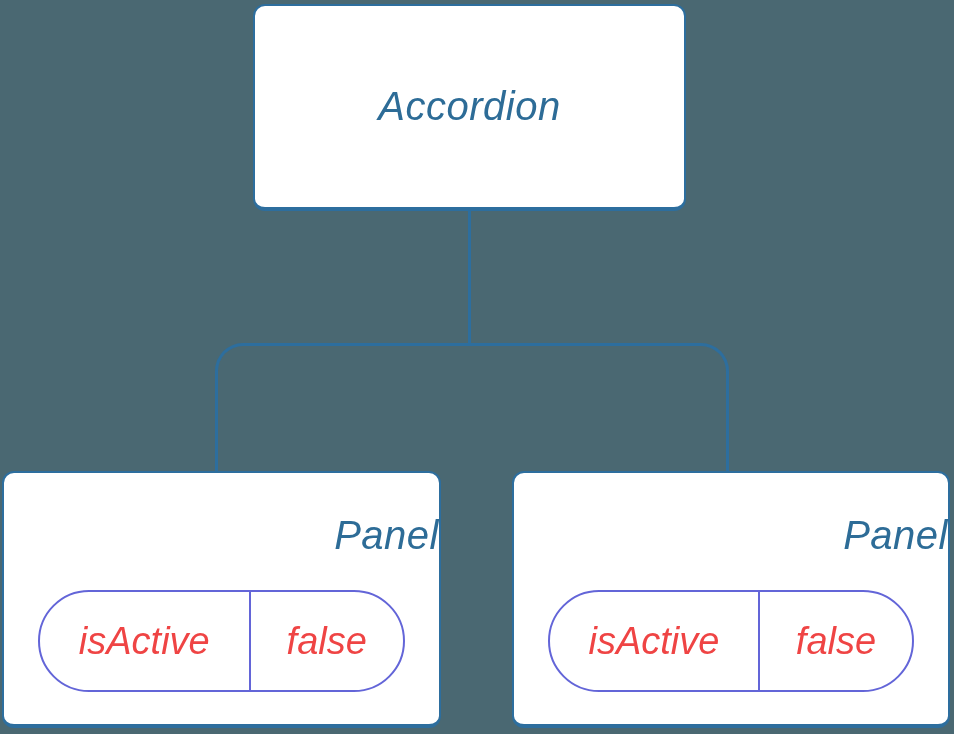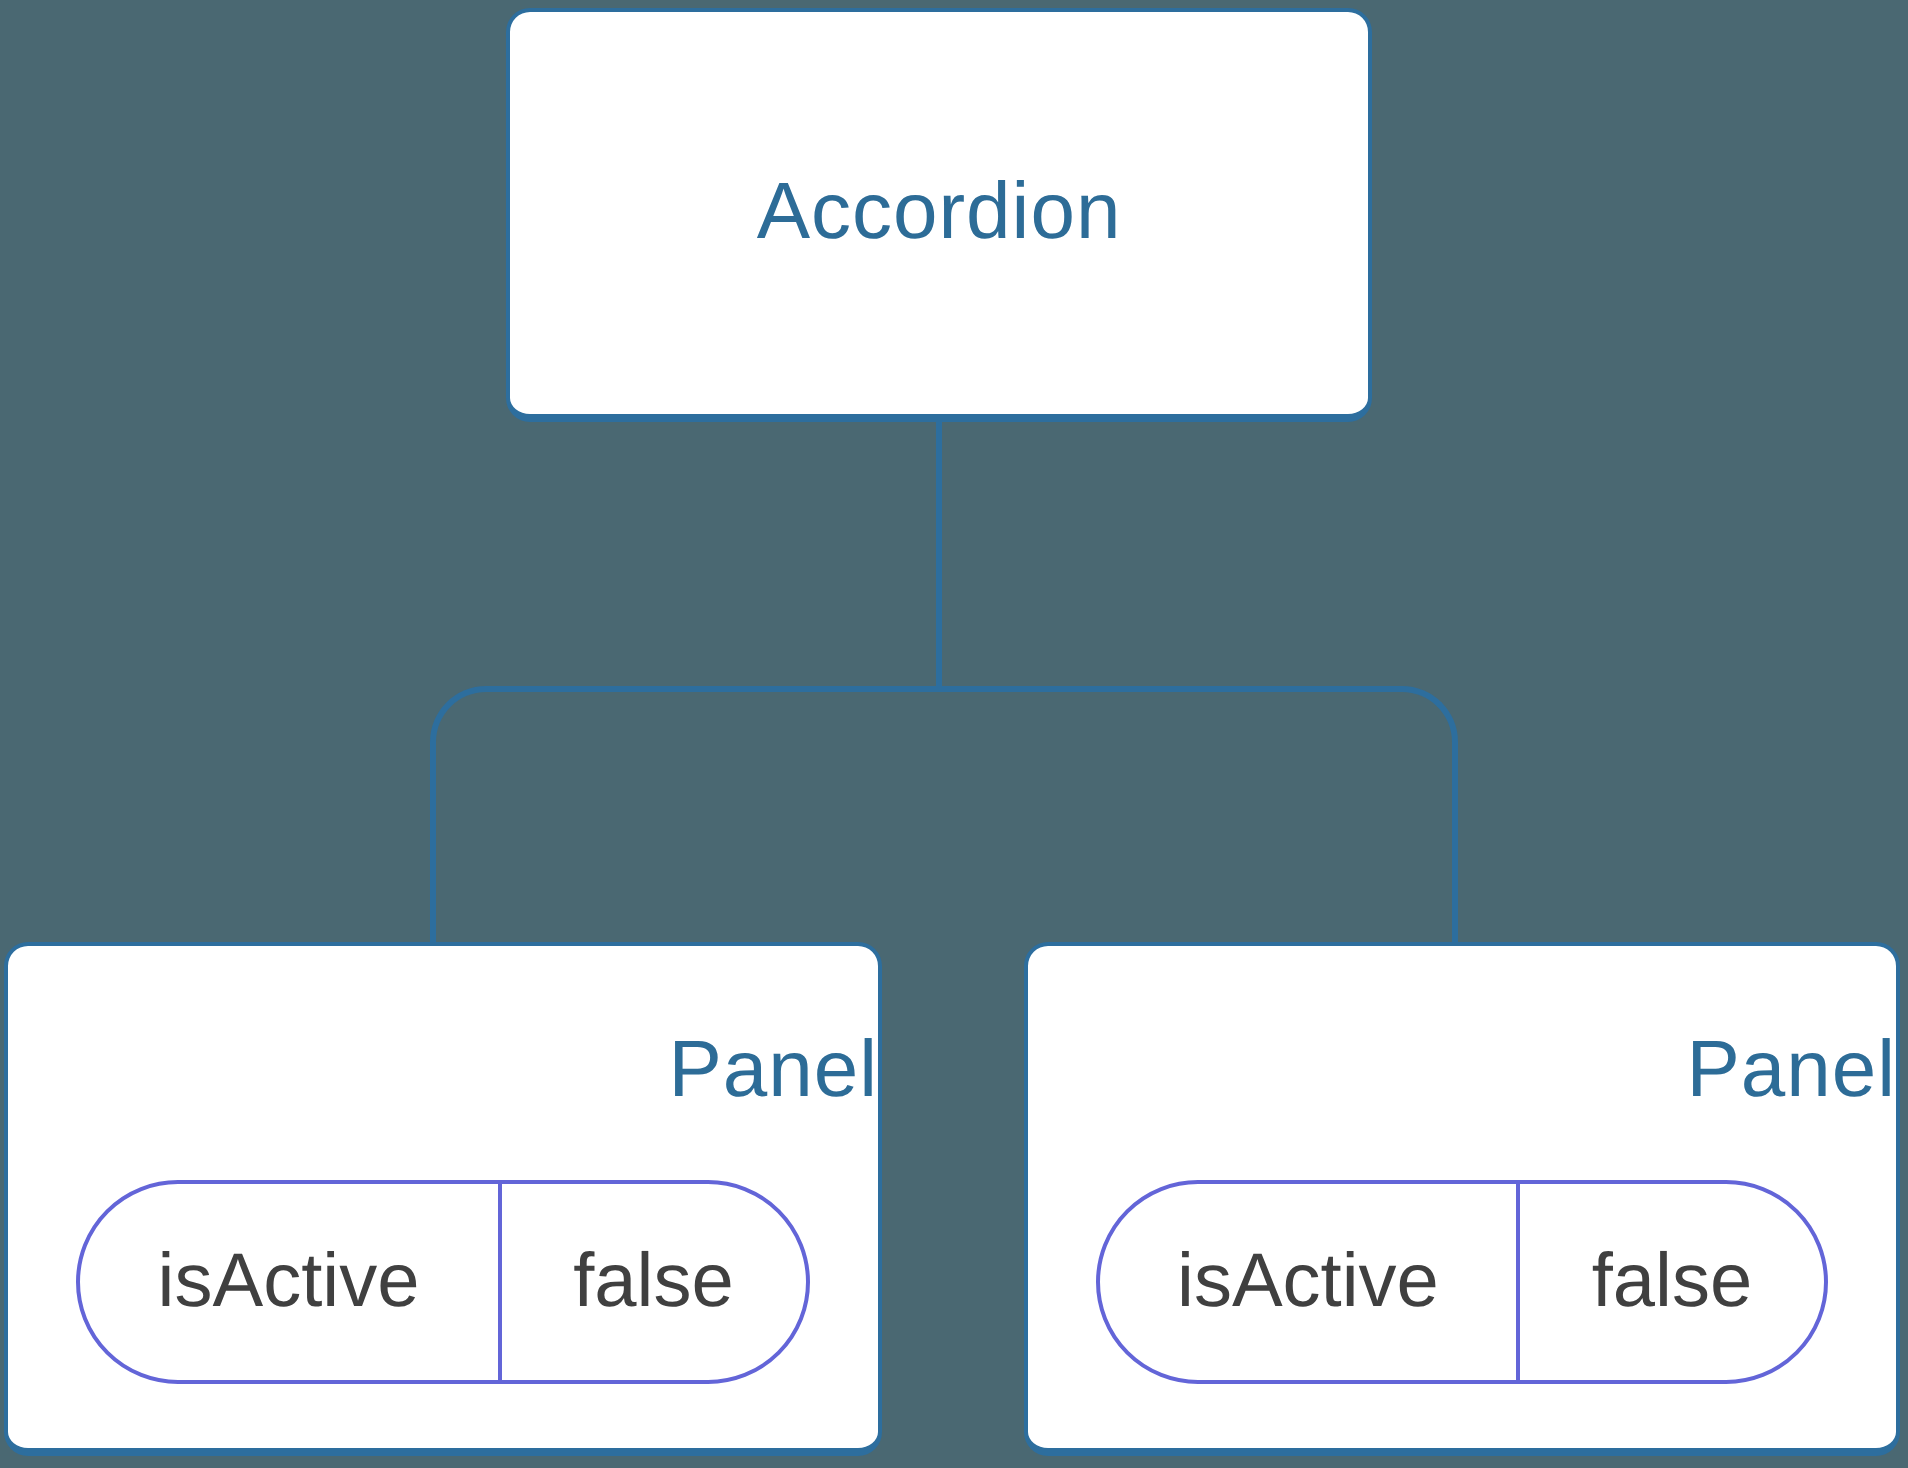--- a/index.html
+++ b/index.html
@@ -38,20 +38,21 @@
   }
 
   
   .node {
     position: absolute;
     background: #FFFFFF;
     border: 2px solid #2D6E9E;
     border-bottom-width: 4px;
     border-radius: 12px;
     box-sizing: border-box;
+    font-style: italic;
   }
   .node-root {
     left: 253px;
     top: 4px;
     width: 433px;
     height: 207px;
     display: flex;
     align-items: center;
     justify-content: center;
   }
@@ -84,21 +85,21 @@
     border: 2px solid #6365D8;
     border-radius: 53px;
     box-sizing: border-box;
     display: flex;
     background: #FFFFFF;
   }
   .pill-cell {
     display: flex;
     align-items: center;
     justify-content: center;
-    color: #404040;
+    color: #ef4444;
     font-size: 38px;
     font-weight: 400;
     white-space: nowrap;
   }
   .pill-key {
     width: 58%;
     border-right: 2px solid #6365D8;
     box-sizing: border-box;
   }
   .pill-value { width: 42%; }

